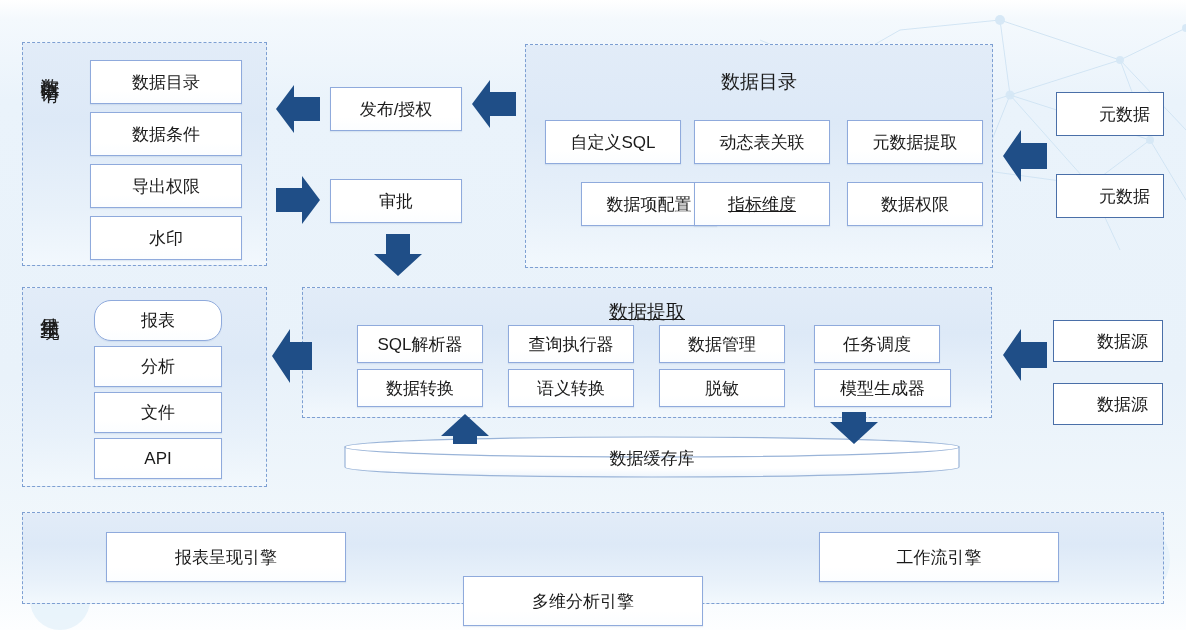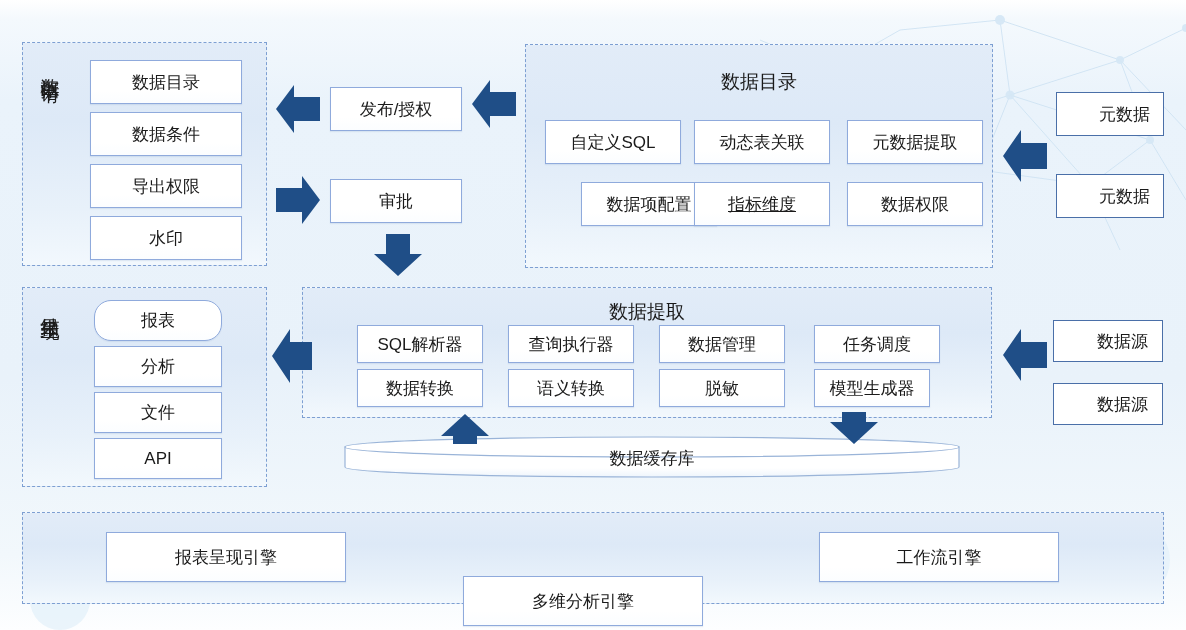--- a/index.html
+++ b/index.html
@@ -135,30 +135,30 @@
     <div class="group-title-h" style="top:24px;">数据目录</div>
   </div>
   <div class="cell" style="left:545px;top:120px;width:136px;height:44px;">自定义SQL</div>
   <div class="cell" style="left:694px;top:120px;width:136px;height:44px;">动态表关联</div>
   <div class="cell" style="left:847px;top:120px;width:136px;height:44px;">元数据提取</div>
   <div class="cell" style="left:545px;top:182px;width:136px;height:44px;margin-left:36px;">数据项配置</div>
   <div class="cell" style="left:694px;top:182px;width:136px;height:44px;text-decoration:underline;">指标维度</div>
   <div class="cell" style="left:847px;top:182px;width:136px;height:44px;">数据权限</div>
 
   <div class="group" style="left:302px;top:287px;width:690px;height:131px;">
-    <div class="group-title-h" style="top:11px;">数据提取</div>
+    <div class="group-title-h" style="top:11px;text-decoration:underline;">数据提取</div>
   </div>
   <div class="cell" style="left:357px;top:325px;width:126px;height:38px;">SQL解析器</div>
   <div class="cell" style="left:508px;top:325px;width:126px;height:38px;">查询执行器</div>
   <div class="cell" style="left:659px;top:325px;width:126px;height:38px;">数据管理</div>
   <div class="cell" style="left:814px;top:325px;width:126px;height:38px;">任务调度</div>
   <div class="cell" style="left:357px;top:369px;width:126px;height:38px;">数据转换</div>
   <div class="cell" style="left:508px;top:369px;width:126px;height:38px;">语义转换</div>
   <div class="cell" style="left:659px;top:369px;width:126px;height:38px;">脱敏</div>
-  <div class="cell" style="left:814px;top:369px;width:116px;height:38px;">模型生成器</div>
+  <div class="cell" style="left:814px;top:369px;width:137px;height:38px;">模型生成器</div>
 
   <svg class="arrow" style="left:272px;top:327px;" width="40" height="58" viewBox="0 0 40 58">
     <polygon points="0,29 18,2 18,15 40,15 40,43 18,43 18,56" fill="#1f4e87"></polygon>
   </svg>
 
   <div class="cyl" style="left:344px;top:436px;width:616px;height:42px;">
     <svg width="616" height="42" viewBox="0 0 616 42" xmlns="http://www.w3.org/2000/svg">
       <defs>
         <linearGradient id="cylg" x1="0" y1="0" x2="0" y2="1">
           <stop offset="0%" stop-color="#ffffff"></stop>

